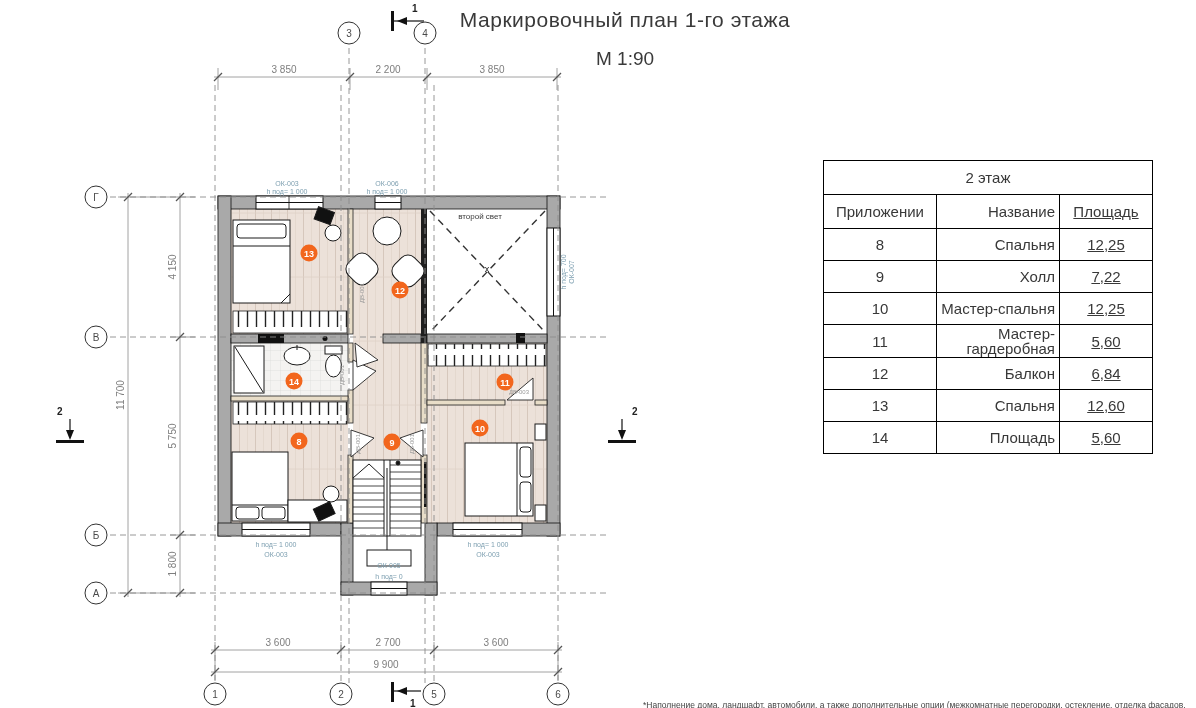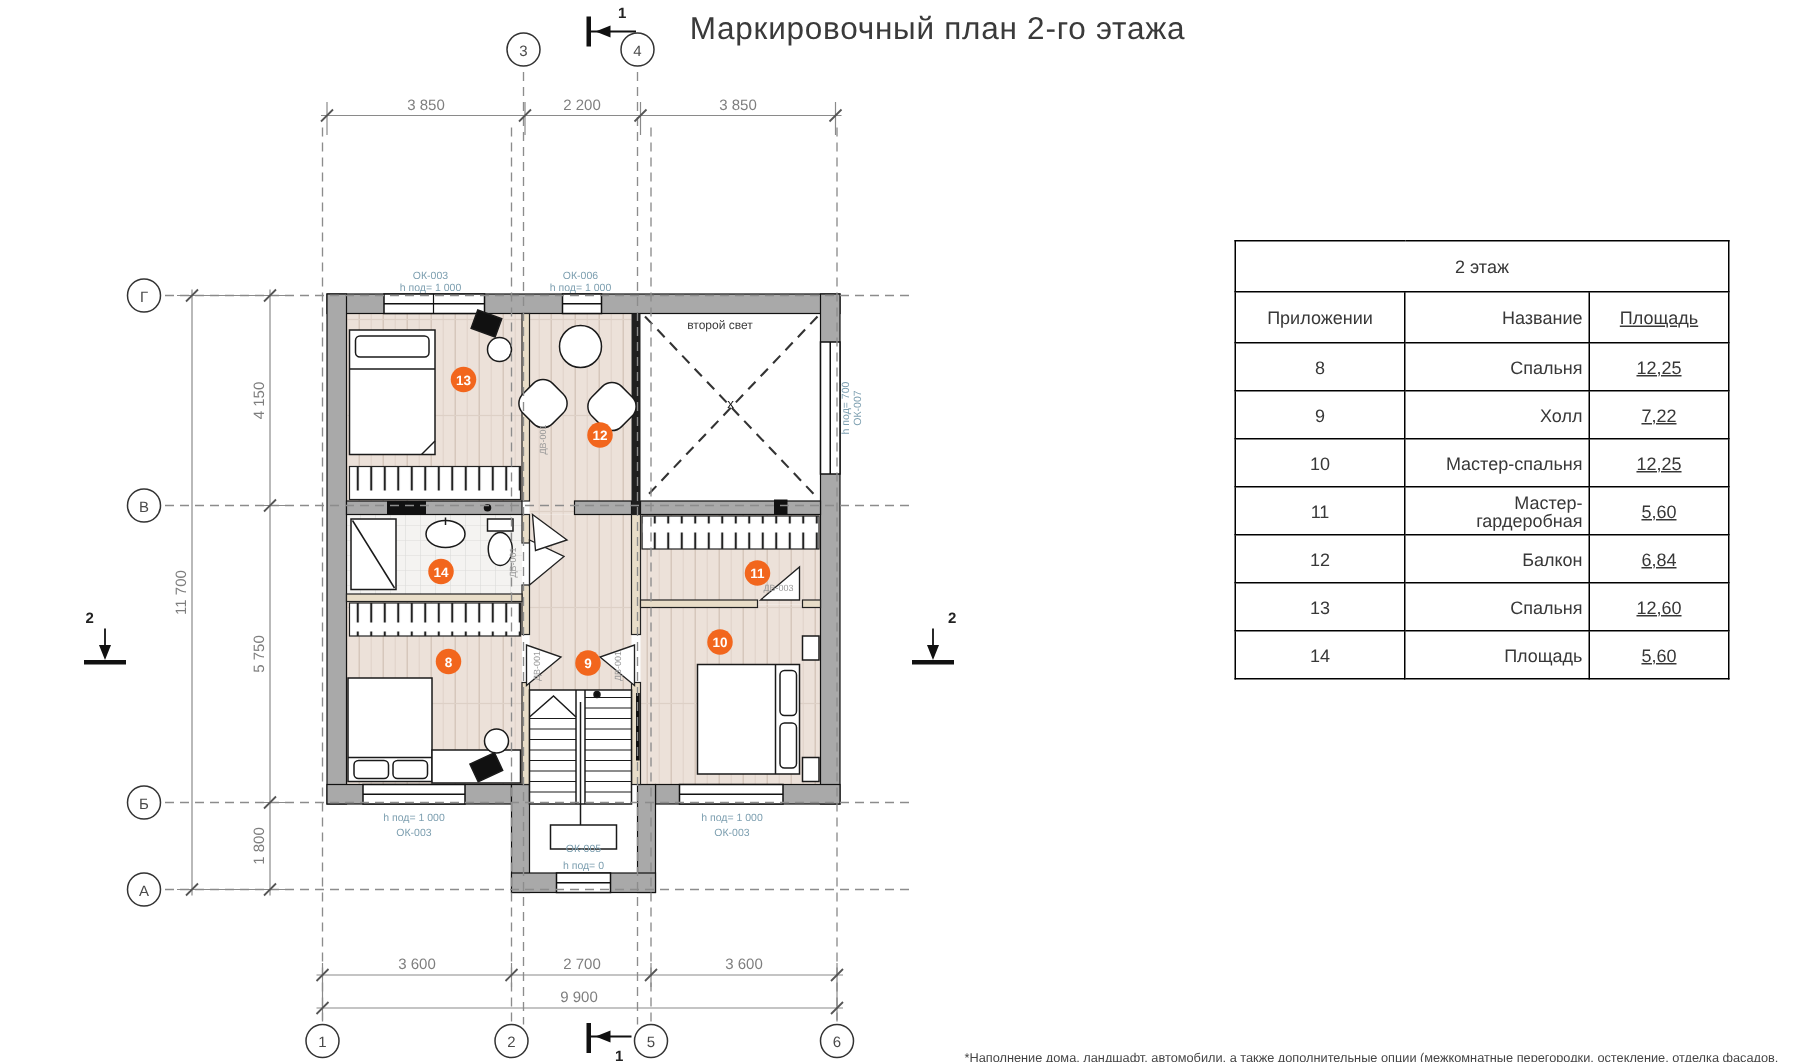--- a/index.html
+++ b/index.html
@@ -4,21 +4,21 @@
 <style>
   html,body{margin:0;padding:0;background:#ffffff;}
   .canvas{position:relative;width:1196px;height:708px;background:#fff;overflow:hidden;
           font-family:"Liberation Sans", sans-serif;}
   .plan-svg{position:absolute;left:0;top:0;}
   .title{position:absolute;left:430px;top:8px;width:390px;text-align:center;
          font-size:21px;color:#3a3a3a;letter-spacing:.5px;}
   .scale{position:absolute;left:430px;top:48px;width:390px;text-align:center;
          font-size:19px;color:#3a3a3a;}
   .room-table{position:absolute;left:823px;top:160px;border-collapse:collapse;
-              font-size:12px;color:#383838;}
+              font-size:15px;color:#383838;}
   .room-table td,.room-table th{border:1px solid #000;font-weight:normal;
               text-align:center;vertical-align:middle;padding:1px 4px;}
   .room-table .t-title{height:34px;}
   .room-table .t-head td{height:31px;}
   .room-table td.c1{width:104px;}
   .room-table td.c2{width:114px;text-align:right;}
   .room-table td.c3{width:84px;text-decoration:underline;}
   .room-table .t-row td{height:29px;line-height:1.0;}
   .footnote{position:absolute;left:643px;top:674px;width:552px;font-size:8.5px;
             line-height:1.3;color:#444;margin-top:26px;}
@@ -365,21 +365,22 @@
       <text x="400" y="293.5">12</text>
       <text x="294" y="384.5">14</text>
       <text x="299" y="444.5">8</text>
       <text x="392" y="445.5">9</text>
       <text x="505" y="385.5">11</text>
       <text x="480" y="431.5">10</text>
     </g>
   </g>
 </svg>
 
-<div class="title">Маркировочный план 2-го этажа</div>
+<div class="title">Маркировочный план 1-го этажа</div>
+<div class="scale">М 1:90</div>
 
 <table class="room-table">
   <tbody>
         <tr class="t-title">
     <td colspan="3">2 этаж</td>
   </tr>
   <tr class="t-head">
     <td class="c1">Приложении</td>
     <td class="c2">Название</td>
     <td class="c3">Площадь</td>

